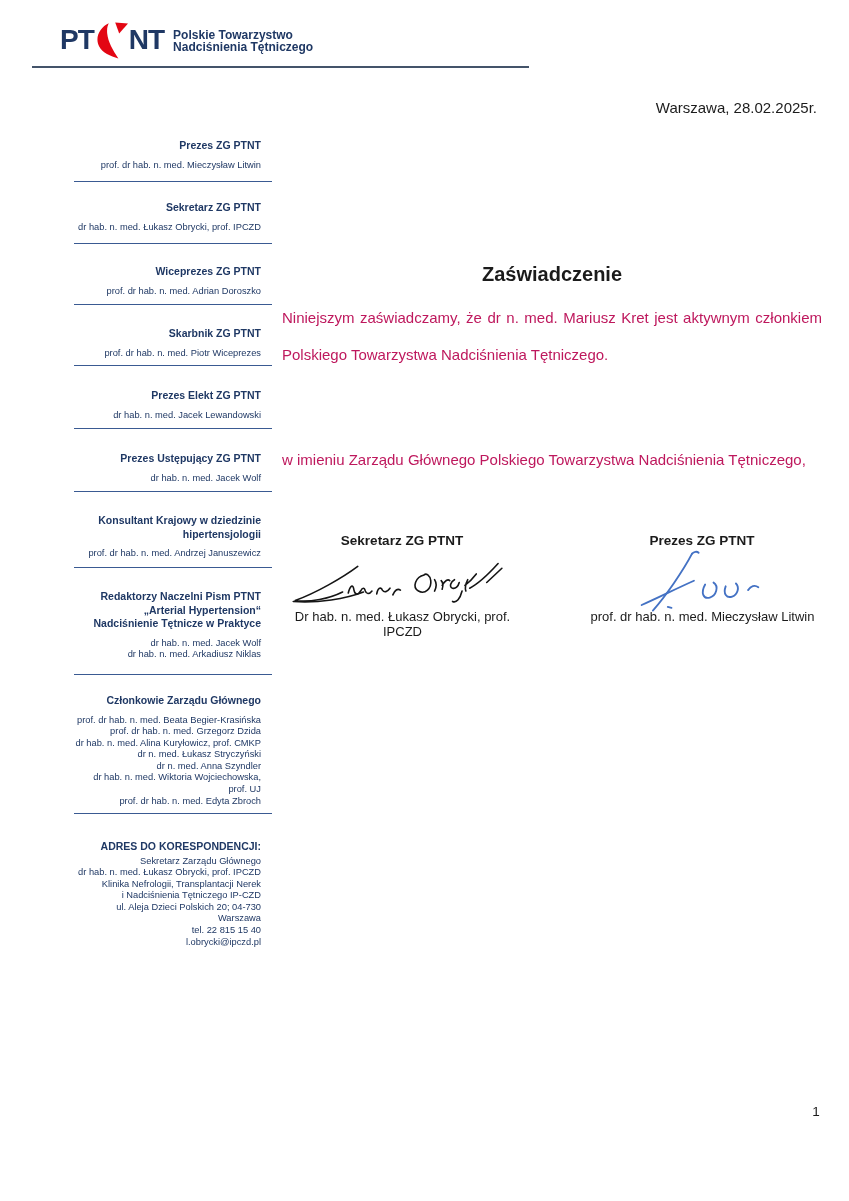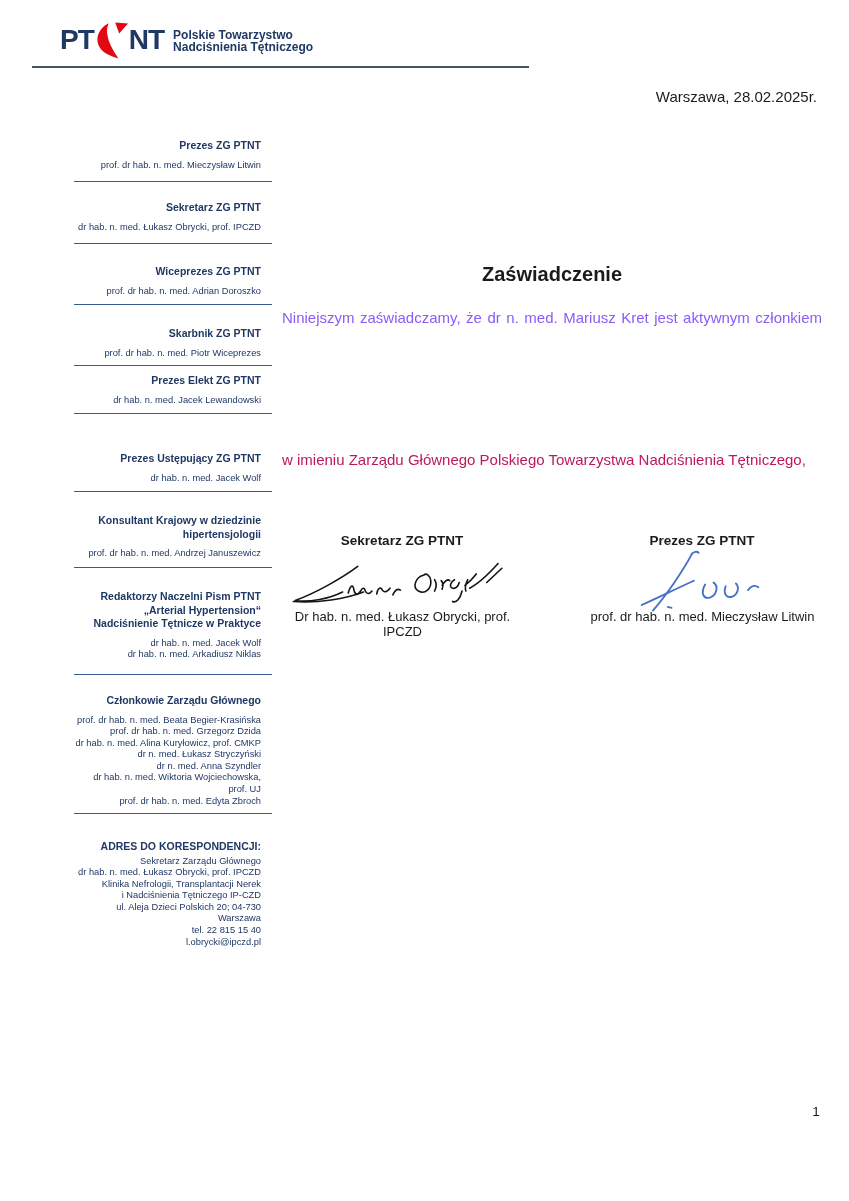--- a/index.html
+++ b/index.html
@@ -14,35 +14,35 @@
     margin-left:24px;
   }
 
   
   .logo-wrap { position:absolute; left:36px; top:20px; display:flex; align-items:center; }
   .logo-letters { font-weight:bold; font-size:28px; letter-spacing:-1px; color:#1f3864; line-height:36px; }
   .heart-mark { width:32px; height:40px; margin:0 1px 0 2px; }
   .org-name { margin-left:9px; color:#1f3864; font-size:12px; line-height:11.5px; font-weight:bold; padding-top:3px; }
   .header-rule { position:absolute; left:8px; top:66px; width:497px; height:2px; background:#44546a; }
 
-  .date-line { position:absolute; top:88px; right:56px; font-size:15px; color:#1c1c1c; }
+  .date-line { position:absolute; top:99px; right:56px; font-size:15px; color:#1c1c1c; }
 
   
   .sidebar { position:absolute; left:50px; top:0; width:198px; }
   .sb-section { position:absolute; left:0; width:198px; text-align:right; color:#1f3864; }
   .sb-section.lined { border-bottom:1.5px solid #3a5a92; }
   .sb-title { font-weight:bold; font-size:10.5px; line-height:13.5px; white-space:pre-line; padding-right:11px; }
   .sb-names { margin-top:7px; padding-right:11px; }
   .sb-names.tight { margin-top:2px; }
   .sb-name { font-size:9.3px; line-height:11.6px; }
 
   
   .main-col { position:absolute; left:258px; top:0; width:540px; }
   .doc-title { position:absolute; top:263px; left:0; width:540px; text-align:center; font-weight:bold; font-size:20px; color:#1b1b1b; }
-  .doc-body { position:absolute; top:299px; left:0; width:540px; font-size:15px; line-height:37px; color:#8b5cf6; }
+  .doc-body { position:absolute; top:299px; left:0; width:540px; font-size:15px; line-height:37px; color:#be185d; }
   .line-justify { text-align:justify; text-align-last:justify; }
   .line-plain { text-align:left; }
   .on-behalf { position:absolute; top:451px; left:0; width:540px; font-size:15px; color:#be185d; }
 
   .sig-row { position:absolute; top:525px; left:0; width:540px; height:130px; }
   .sig-role { position:absolute; top:8px; width:240px; text-align:center; font-weight:bold; font-size:13.5px; color:#1b1b1b; }
   .sig-role.left { left:0; }
   .sig-role.right { left:300px; }
   .sig-img-left { position:absolute; left:2px; top:30px; width:230px; height:55px; }
   .sig-img-right { position:absolute; left:348px; top:24px; width:168px; height:70px; }
@@ -94,21 +94,21 @@
         </div>
     </div>
 
     <div class="sb-section lined" style="top:327px;height:39px">
       <div class="sb-title">Skarbnik ZG PTNT</div>
       <div class="sb-names">
           <div class="sb-name">prof. dr hab. n. med. Piotr Wiceprezes</div>
         </div>
     </div>
 
-    <div class="sb-section lined" style="top:374px;height:40px">
+    <div class="sb-section lined" style="top:389px;height:40px">
       <div class="sb-title">Prezes Elekt ZG PTNT</div>
       <div class="sb-names">
           <div class="sb-name">dr hab. n. med. Jacek Lewandowski</div>
         </div>
     </div>
 
     <div class="sb-section lined" style="top:452px;height:40px">
       <div class="sb-title">Prezes Ustępujący ZG PTNT</div>
       <div class="sb-names">
           <div class="sb-name">dr hab. n. med. Jacek Wolf</div>
@@ -160,20 +160,21 @@
     </div>
 
   </div>
 
   <div class="main-col">
 
     <div class="doc-title">Zaświadczenie</div>
 
     <div class="doc-body">
       <div class="line-justify">Niniejszym zaświadczamy, że dr n. med. Mariusz Kret jest aktywnym członkiem</div>
+      <div class="line-plain">Polskiego Towarzystwa Nadciśnienia Tętniczego.</div>
     </div>
 
     <div class="on-behalf">w imieniu Zarządu Głównego Polskiego Towarzystwa Nadciśnienia Tętniczego,</div>
 
     <div class="sig-row">
       <div class="sig-role left">Sekretarz ZG PTNT</div>
       <div class="sig-role right">Prezes ZG PTNT</div>
 
       <svg class="sig-img-left" viewBox="0 0 235 58" fill="none" stroke="#151515" stroke-width="1.7" stroke-linecap="round" stroke-linejoin="round">
         <path d="M74 12 C58 24 30 40 8 48 C24 50 44 46 58 39"></path>

